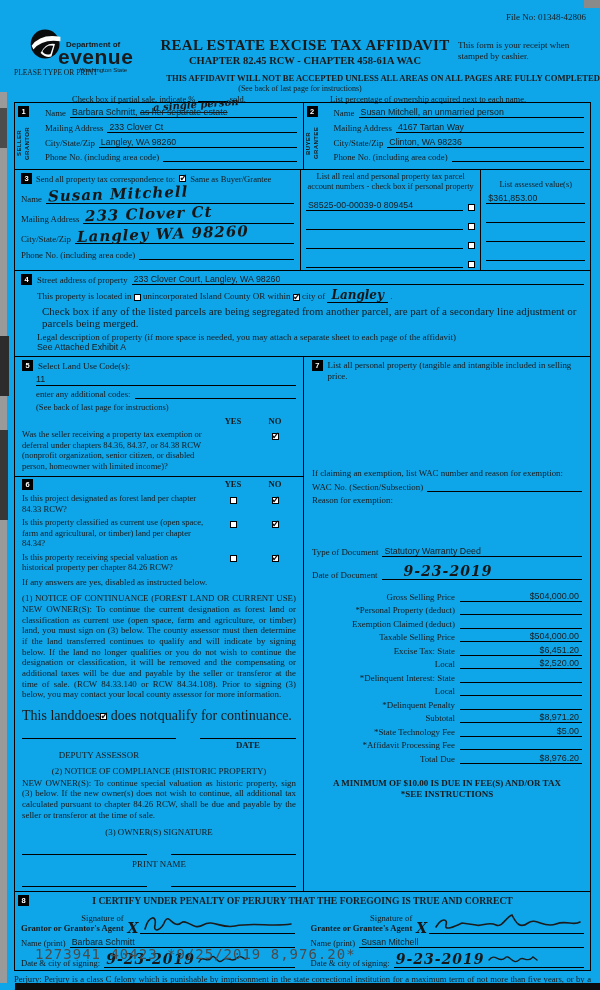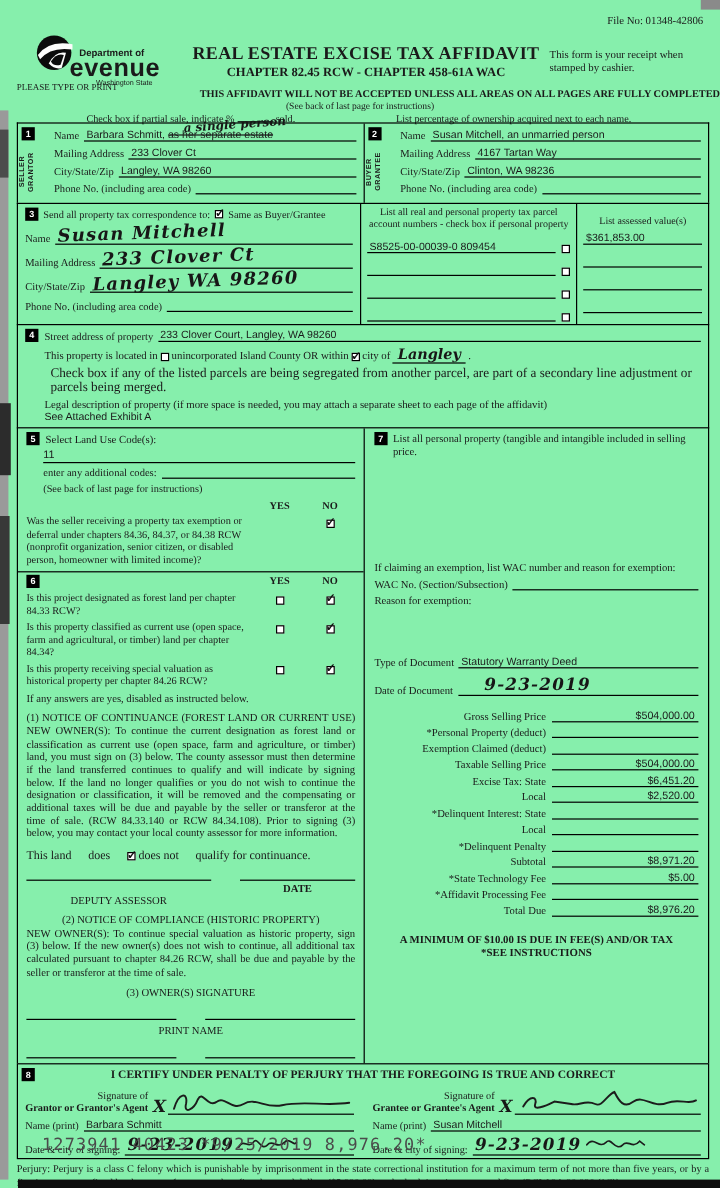--- a/index.html
+++ b/index.html
@@ -1,17 +1,17 @@
 <!DOCTYPE html>
 <html><head>
 <meta charset="utf-8">
 <style>
   * { margin:0; padding:0; box-sizing:border-box; }
   body { background:#e8e8e6; font-family:"Liberation Serif", serif; color:#1a1a1a; }
-  .page { position:relative; width:600px; height:990px; background:#86efac; margin:0 auto; overflow:hidden; }
+  .page { position:relative; width:600px; height:990px; background:#0ea5e9; margin:0 auto; overflow:hidden; }
 
   
   .scan-strip { position:absolute; left:0; top:92px; width:7px; height:891px; background:#9a9a9a; }
   .scan-dark1 { position:absolute; left:0; top:108px; width:7px; height:40px; background:#4c4c4c; }
   .scan-dark2 { position:absolute; left:0; top:336px; width:9px; height:60px; background:#2c2c2c; }
   .scan-dark3 { position:absolute; left:0; top:430px; width:8px; height:90px; background:#383838; }
   .scan-corner { position:absolute; right:0; top:0; width:16px; height:8px; background:#8a8a8a; }
   .bottom-bar { position:absolute; left:15px; right:0; bottom:0; height:7px; background:#0d0d0d; }
   .hw { font-family:"DejaVu Serif", serif; font-style:italic; font-weight:bold; color:#171717; }
   .mono { font-family:"DejaVu Sans Mono", monospace; }
@@ -81,21 +81,21 @@
   .code-val { font-family:"Liberation Sans", sans-serif; font-size:9px; border-bottom:1px solid #000; display:block; margin:3px 0 0 14px; padding-bottom:1px; }
   .yn-head { display:flex; font-size:8.6px; font-weight:bold; margin-top:4px; }
   .yn-head .sp { flex:1; }
   .yn-col { width:42px; text-align:center; }
   .q { display:flex; font-size:8.6px; line-height:1.22; margin-top:3px; }
   .q .qt { flex:1; padding-right:2px; }
   .q .yn-col { padding-top:1px; }
   .para { font-size:8.9px; line-height:1.2; margin-top:5px; text-align:justify; }
   .center { text-align:center; }
   .s6border { border-top:1px solid #000; margin:5px -7px 0 -7px; padding:2px 7px 0 7px; }
-  .landline { display:flex; font-size:10px; margin-top:8px; gap:14px; align-items:center; }
+  .landline { display:flex; font-size:14px; margin-top:8px; align-items:center; }
   .sigpair { display:flex; margin-top:14px; gap:24px; font-size:8.9px; }
   .sigpair .a { flex:1.6; border-top:1px solid #000; text-align:center; padding-top:11px; font-weight:normal; }
   .sigpair .b { flex:1; border-top:1px solid #000; text-align:center; padding-top:1px; font-weight:bold; }
   .ownsig { display:flex; margin-top:16px; gap:24px; }
   .ownsig div { flex:1; border-top:1px solid #000; }
 
   
   .s7head { display:flex; gap:5px; font-size:8.9px; line-height:1.25; }
   .wac-row { display:flex; align-items:flex-end; font-size:8.9px; margin-top:4px; }
   .doc-row { display:flex; align-items:flex-end; font-size:8.9px; margin-top:3px; }

